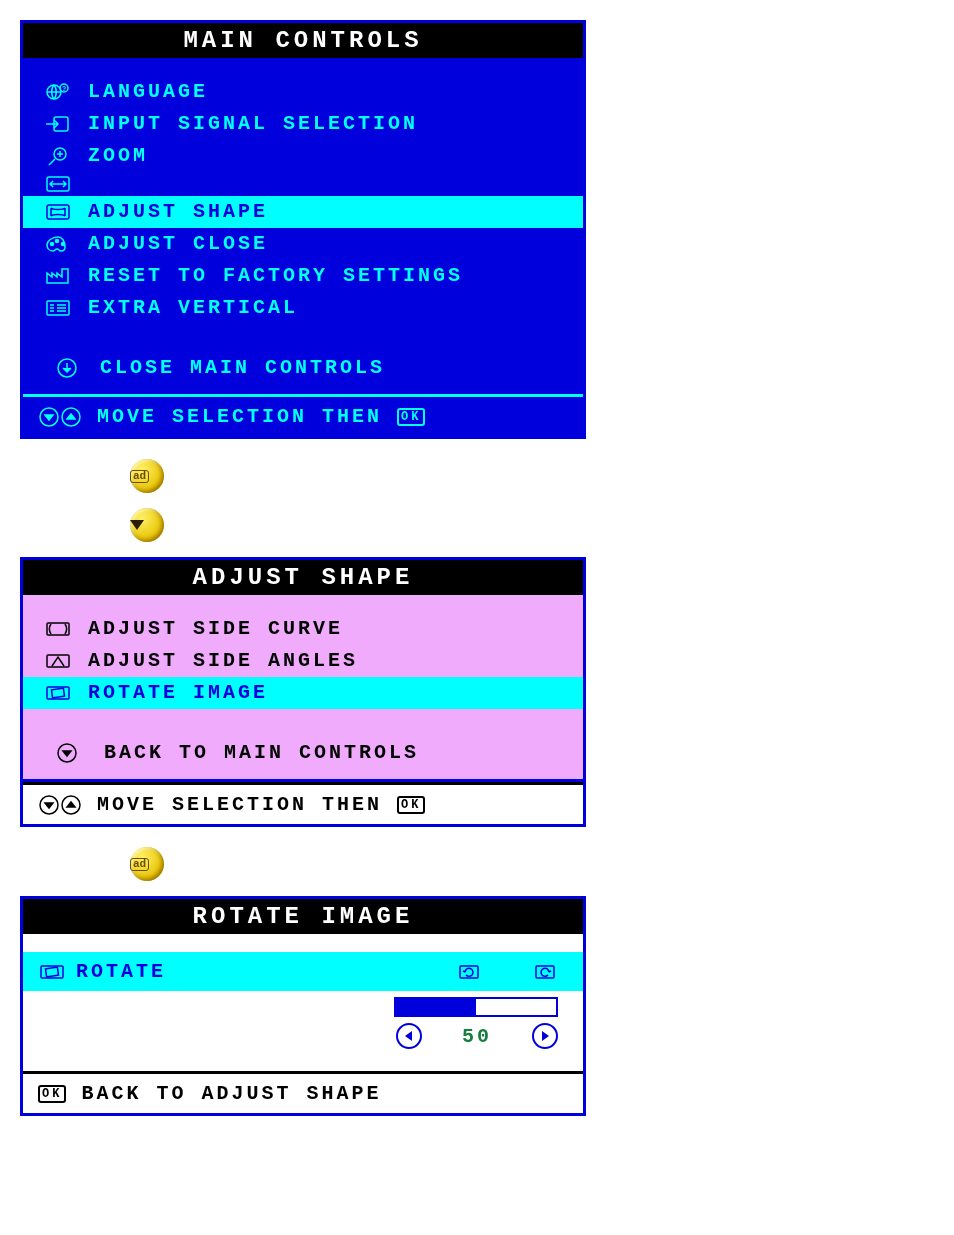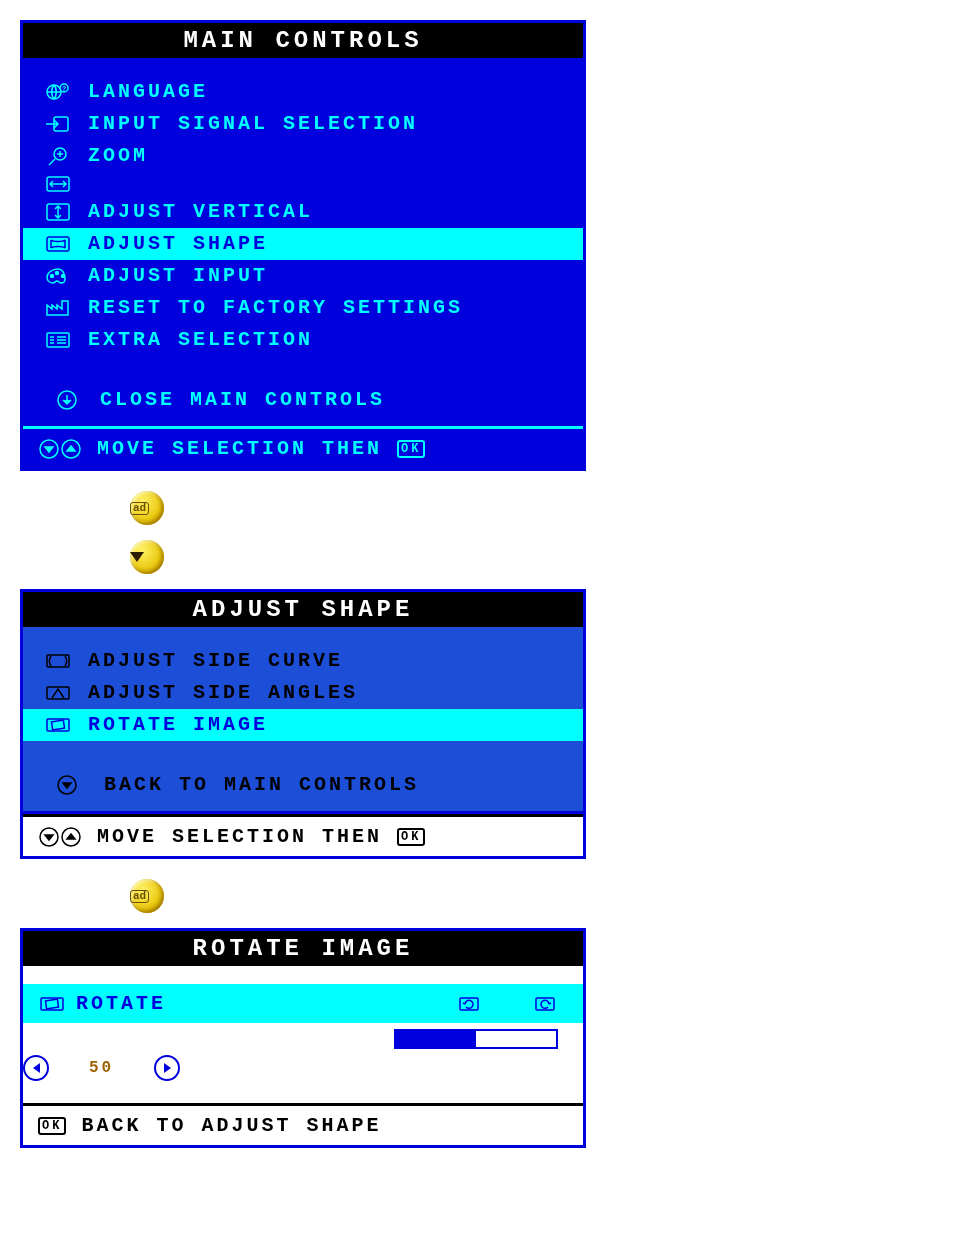--- a/index.html
+++ b/index.html
@@ -22,21 +22,21 @@
     padding: 4px 0;
     font-size: 24px;
     letter-spacing: 4px;
   }
   .panel-body-blue {
     background: #0000dd;
     color: #00ffff;
     padding: 18px 0 0 0;
   }
   .panel-body-white {
-    background: #1d4ed8;
+    background: #f0abfc;
     color: #000000;
     padding: 18px 0 0 0;
     border-bottom: 3px solid #0000dd;
   }
   .menu-row {
     display: flex;
     align-items: center;
     padding: 2px 10px 2px 15px;
     font-size: 20px;
     letter-spacing: 3px;
@@ -152,25 +152,25 @@
     background: #fff;
   }
   .slider-fill {
     position: absolute;
     left: 0; top: 0; bottom: 0;
     background: #0000dd;
     width: 50%;
   }
   .value-row {
     display: flex;
-    justify-content: flex-start;
+    justify-content: flex-end;
     align-items: center;
     padding: 2px 25px 12px 0;
-    color: #a16207;
-    font-size: 16px;
+    color: #15803d;
+    font-size: 20px;
     letter-spacing: 3px;
     gap: 40px;
   }
   .arrow-btn {
     width: 22px; height: 22px;
     border: 2px solid #0000dd;
     border-radius: 50%;
     display: inline-flex;
     align-items: center;
     justify-content: center;
@@ -228,31 +228,20 @@
       <span class="icon">
         <svg width="28" height="20">
             <g stroke="#00ffff" stroke-width="1.5" fill="none">
               <rect x="3" y="3" width="22" height="14" rx="2"></rect>
               <path d="M7 10h14 M9 7l-3 3 3 3 M19 7l3 3-3 3"></path>
             </g>
           </svg>
       </span>
     </div>
 
-    <div class="menu-row">
-      <span class="icon">
-        <svg width="28" height="20">
-            <g stroke="#00ffff" stroke-width="1.5" fill="none">
-              <rect x="3" y="2" width="22" height="16" rx="2"></rect>
-              <path d="M14 5v10 M11 7l3-3 3 3 M11 13l3 3 3-3"></path>
-            </g>
-          </svg>
-      </span>
-      <span class="label">ADJUST VERTICAL</span>
-    </div>
 
     <div class="menu-row highlight-blue">
       <span class="icon">
         <svg width="28" height="20">
             <g stroke="#0000dd" stroke-width="1.5" fill="none">
               <rect x="3" y="3" width="22" height="14" rx="2"></rect>
               <path d="M7 6c0 3 0 5 0 8 M21 6c0 3 0 5 0 8 M7 6c2 2 12 2 14 0 M7 14c2-2 12-2 14 0"></path>
             </g>
           </svg>
       </span>
@@ -263,21 +252,21 @@
       <span class="icon">
         <svg width="28" height="20">
             <g stroke="#00ffff" stroke-width="1.5" fill="none">
               <path d="M14 3c-6 0-11 4-11 8 0 3 2 6 6 6 2 0 2-2 4-2s2 2 4 2c3 0 4-2 4-4 0-6-3-10-7-10z"></path>
               <circle cx="8" cy="10" r="1.5" fill="#00ffff"></circle>
               <circle cx="13" cy="7" r="1.5" fill="#00ffff"></circle>
               <circle cx="19" cy="10" r="1.5" fill="#00ffff"></circle>
             </g>
           </svg>
       </span>
-      <span class="label">ADJUST INPUT</span>
+      <span class="label">ADJUST CLOSE</span>
     </div>
 
     <div class="menu-row">
       <span class="icon">
         <svg width="28" height="20">
             <g stroke="#00ffff" stroke-width="1.5" fill="none">
               <path d="M3 17V7l5 4V7l5 4V7l5 4V3h6v14z"></path>
             </g>
           </svg>
       </span>
@@ -286,21 +275,21 @@
 
     <div class="menu-row">
       <span class="icon">
         <svg width="28" height="20">
             <g stroke="#00ffff" stroke-width="1.5" fill="none">
               <rect x="3" y="3" width="22" height="14" rx="1"></rect>
               <path d="M6 7h4 M6 10h4 M6 13h4 M13 7h9 M13 10h9 M13 13h9"></path>
             </g>
           </svg>
       </span>
-      <span class="label">EXTRA SELECTION</span>
+      <span class="label">EXTRA VERTICAL</span>
     </div>
 
     <div class="spacer"></div>
 
     <div class="menu-row" style="padding-bottom:12px;gap:12px;">
       <span class="icon" style="justify-content:flex-end;">
         <svg width="22" height="22">
             <g stroke="#00ffff" stroke-width="1.5" fill="none">
               <circle cx="11" cy="11" r="9"></circle>
               <path d="M11 6v8 M7 11l4 4 4-4" fill="#00ffff"></path>

